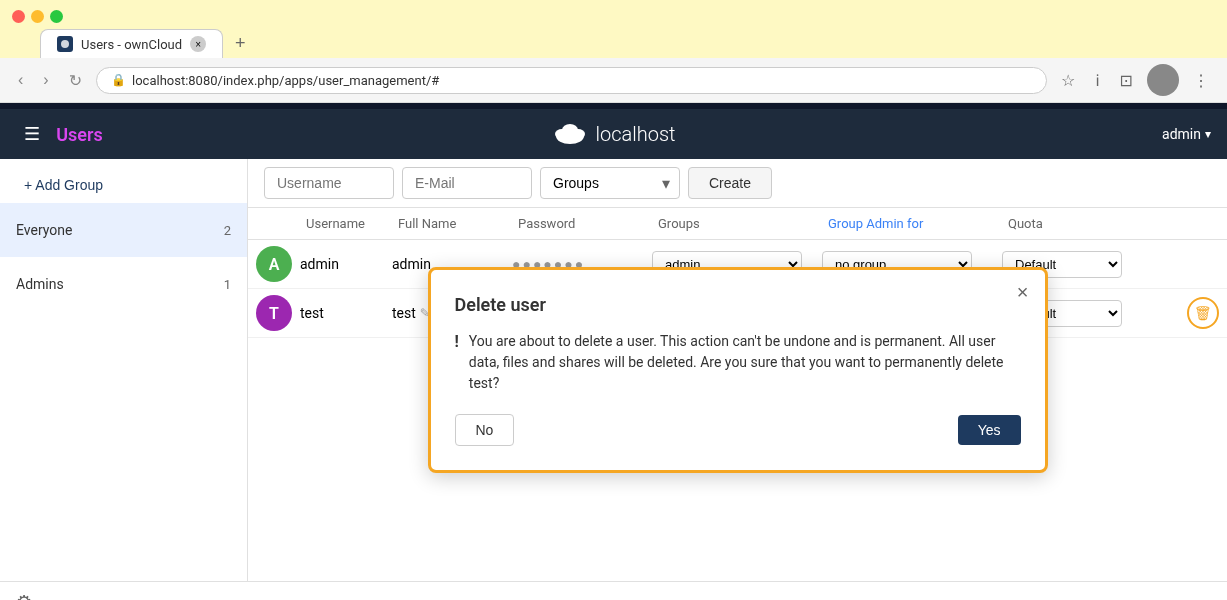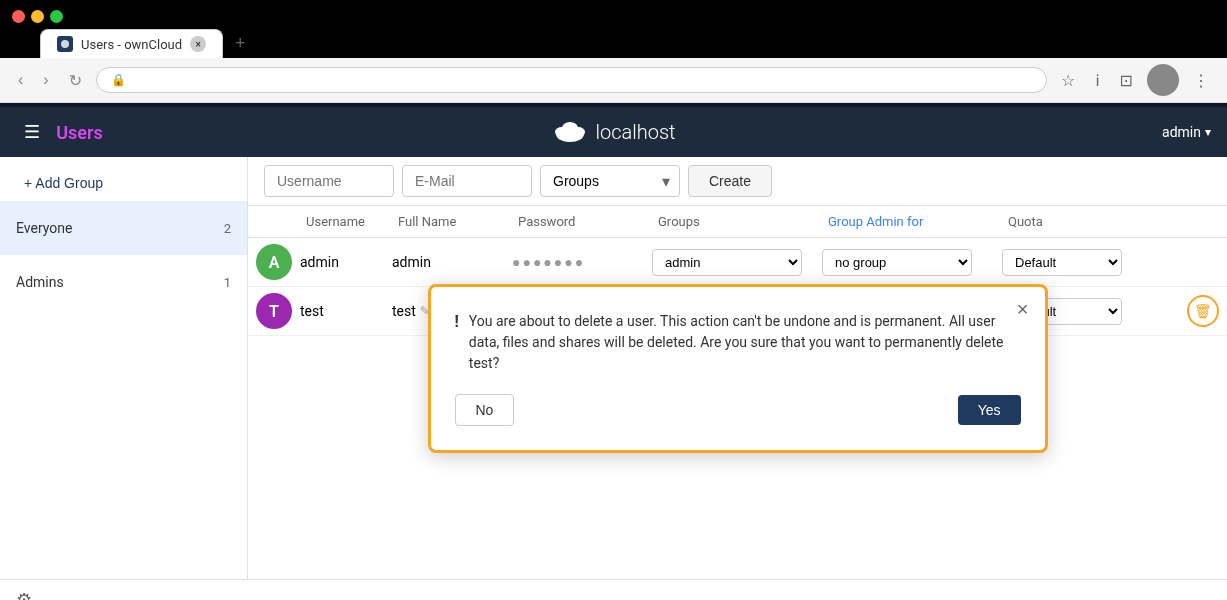--- a/index.html
+++ b/index.html
@@ -1,19 +1,19 @@
 <!DOCTYPE html>
 <html><head>
   <meta charset="utf-8">
   <style>
     * { box-sizing: border-box; margin: 0; padding: 0; }
     body { font-family: -apple-system, BlinkMacSystemFont, 'Segoe UI', Roboto, sans-serif; background: #f0f0f0; width: 1227px; height: 600px; overflow: hidden; }
 
     
-    .browser-chrome { background: #000000; border-bottom: 4px solid #0f172a; }
+    .browser-chrome { background: #fef9c3; border-bottom: 6px solid #0f172a; }
     .browser-traffic { display: flex; align-items: center; gap: 6px; padding: 10px 12px 6px; }
     .traffic-btn { width: 13px; height: 13px; border-radius: 50%; border: none; cursor: pointer; }
     .traffic-red { background: #ff5f57; }
     .traffic-yellow { background: #febc2e; }
     .traffic-green { background: #28c840; }
     .browser-tab-bar { display: flex; align-items: center; padding: 0 80px 0 40px; gap: 4px; }
     .browser-tab { background: white; border-radius: 8px 8px 0 0; padding: 6px 16px; display: flex; align-items: center; gap: 8px; font-size: 13px; color: #333; min-width: 180px; border: 1px solid #ccc; border-bottom: none; }
     .tab-favicon { width: 16px; height: 16px; background: #1e3a5f; border-radius: 3px; display: flex; align-items: center; justify-content: center; }
     .tab-close { width: 16px; height: 16px; border-radius: 50%; background: #ccc; border: none; cursor: pointer; font-size: 10px; display: flex; align-items: center; justify-content: center; margin-left: auto; }
     .new-tab-btn { background: none; border: none; font-size: 18px; cursor: pointer; color: #666; padding: 4px 8px; }
@@ -121,20 +121,21 @@
       <button class="tab-close">×</button>
     </div>
     <button class="new-tab-btn">+</button>
   </div>
   <div class="browser-nav">
     <button class="nav-btn">‹</button>
     <button class="nav-btn">›</button>
     <button class="nav-btn">↻</button>
     <div class="address-bar">
       <span class="address-lock">🔒</span>
+      <span>localhost:8080/index.php/apps/user_management/#</span>
     </div>
     <button class="nav-icon-btn">☆</button>
     <button class="nav-icon-btn">ℹ</button>
     <button class="nav-icon-btn">⊡</button>
     <div style="width:32px;height:32px;border-radius:50%;background:#888;overflow:hidden;cursor:pointer;"></div>
     <button class="nav-icon-btn">⋮</button>
   </div>
 </div>
 
 <div class="app">
@@ -255,20 +256,21 @@
           </div>
           <div class="cell-delete">
             <button class="delete-btn">🗑</button>
           </div>
         </div>
 
       </div>
 
       <div class="dialog-overlay">
         <div class="dialog">
+          <h2 class="dialog-title">Delete user</h2>
           <button class="dialog-close">×</button>
           <div class="dialog-warning">
             <span class="warning-icon">!</span>
             <span class="warning-text">You are about to delete a user. This action can't be undone and is permanent. All user data, files and shares will be deleted. Are you sure that you want to permanently delete test?</span>
           </div>
           <div class="dialog-actions">
             <button class="btn-no">No</button>
             <button class="btn-yes">Yes</button>
           </div>
         </div>

